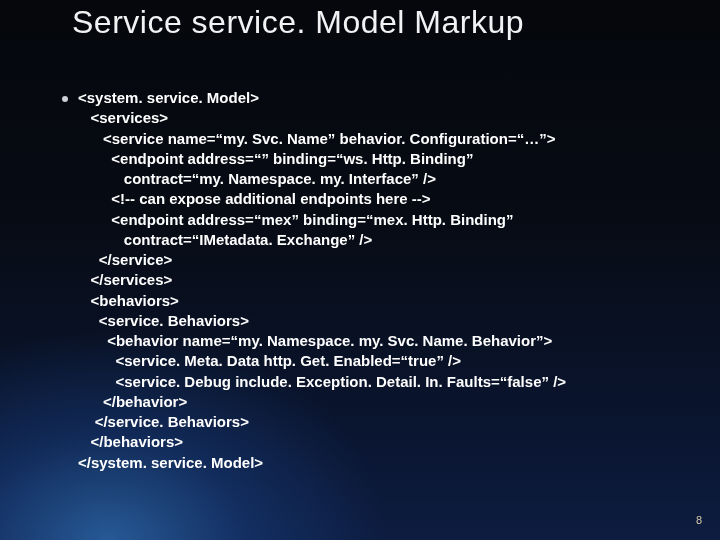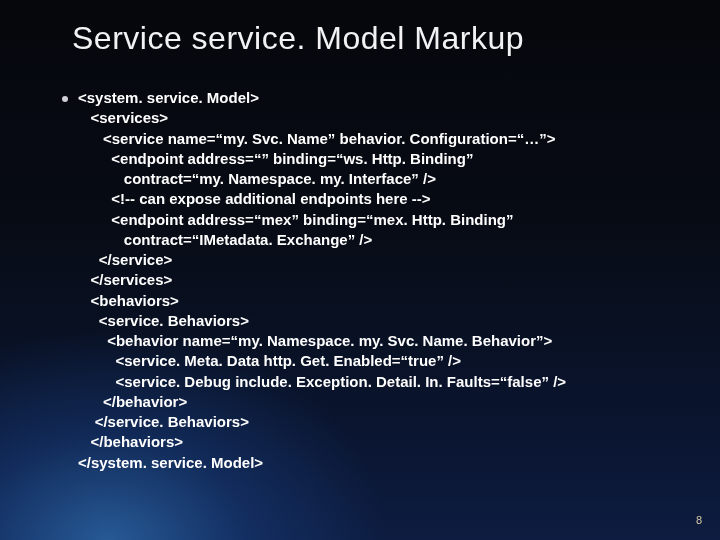--- a/index.html
+++ b/index.html
@@ -18,21 +18,21 @@
       radial-gradient(ellipse 400px 300px at 15% 100%,
         rgba(60,140,220,0.55) 0%,
         rgba(30,80,160,0.35) 35%,
         rgba(10,30,80,0.0) 70%),
       linear-gradient(180deg, #05070c 0%, #070b14 40%, #0a1530 80%, #0d1c40 100%);
     color: #ffffff;
     box-sizing: border-box;
   }
   .title {
     position: absolute;
-    top: 20px;
+    top: 4px;
     left: 72px;
     font-size: 32px;
     font-weight: 400;
     letter-spacing: 0.5px;
     color: #f2f2f4;
   }
   .body {
     position: absolute;
     top: 88px;
     left: 62px;

